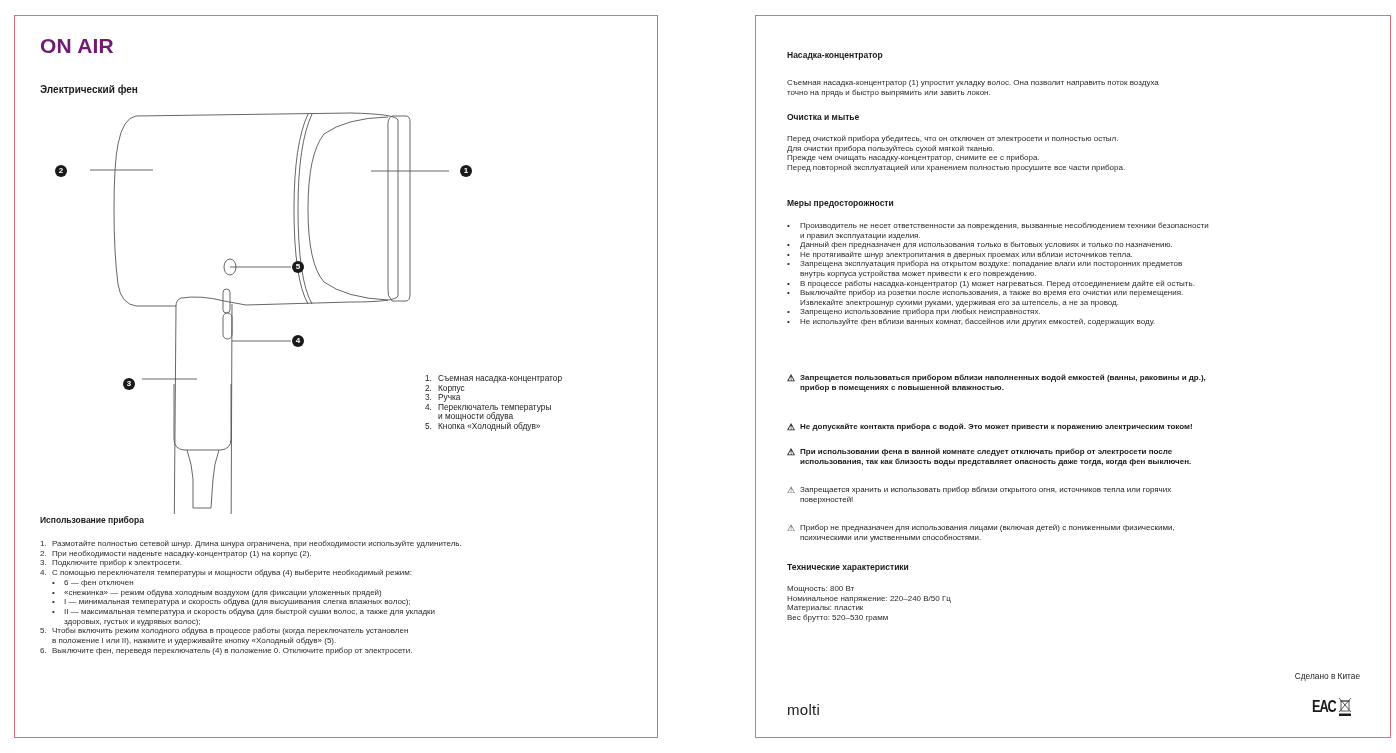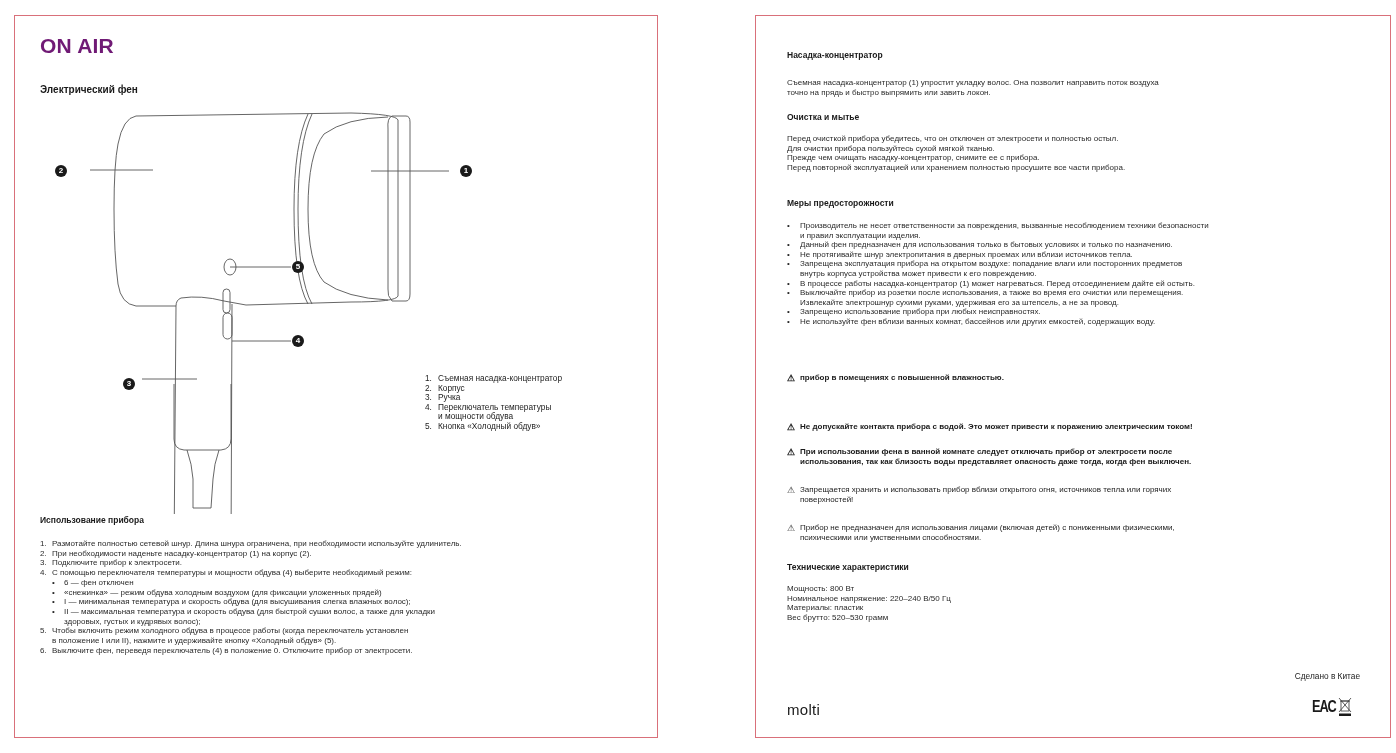--- a/index.html
+++ b/index.html
@@ -238,20 +238,21 @@
     <li>
         <span class="b">•</span>
         <span>Не используйте фен вблизи ванных комнат, бассейнов или других емкостей, содержащих воду.</span>
       </li>
   </ul>
 </div>
 
 <div class="warn bold" style="top:373px;">
   <span class="ico">⚠</span>
   <div>
+      <div>Запрещается пользоваться прибором вблизи наполненных водой емкостей (ванны, раковины и др.),</div>
       <div>прибор в помещениях с повышенной влажностью.</div>
     </div>
 </div>
 <div class="warn bold" style="top:422px;">
   <span class="ico">⚠</span>
   <div>
       <div>Не допускайте контакта прибора с водой. Это может привести к поражению электрическим током!</div>
     </div>
 </div>
 <div class="warn bold" style="top:447px;">

